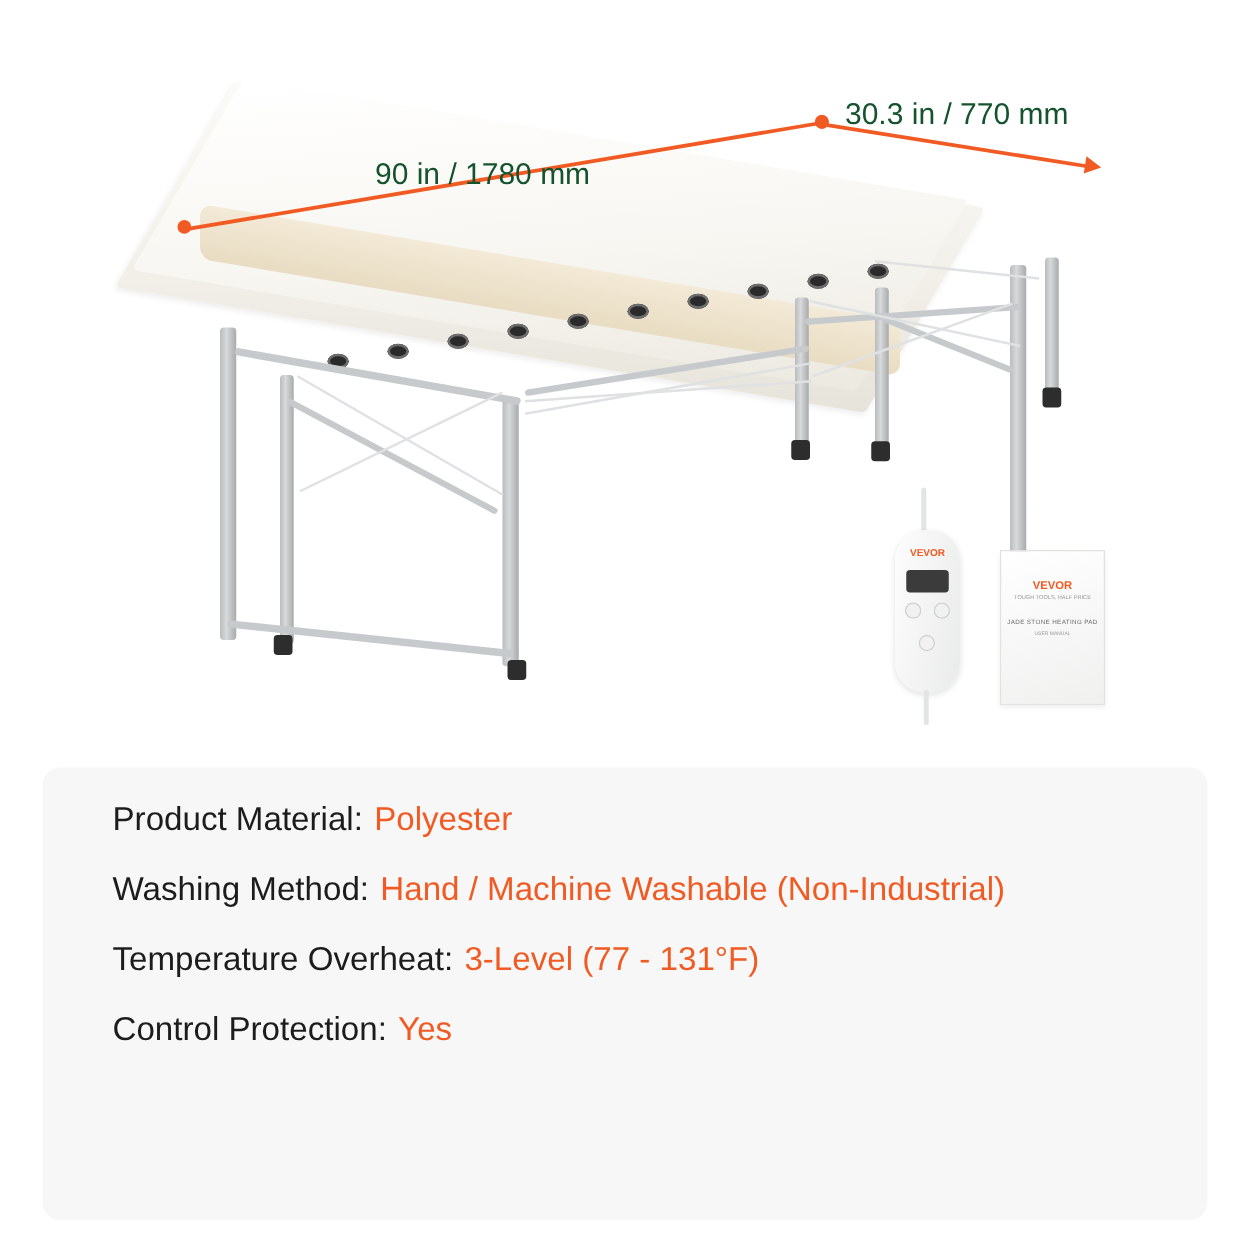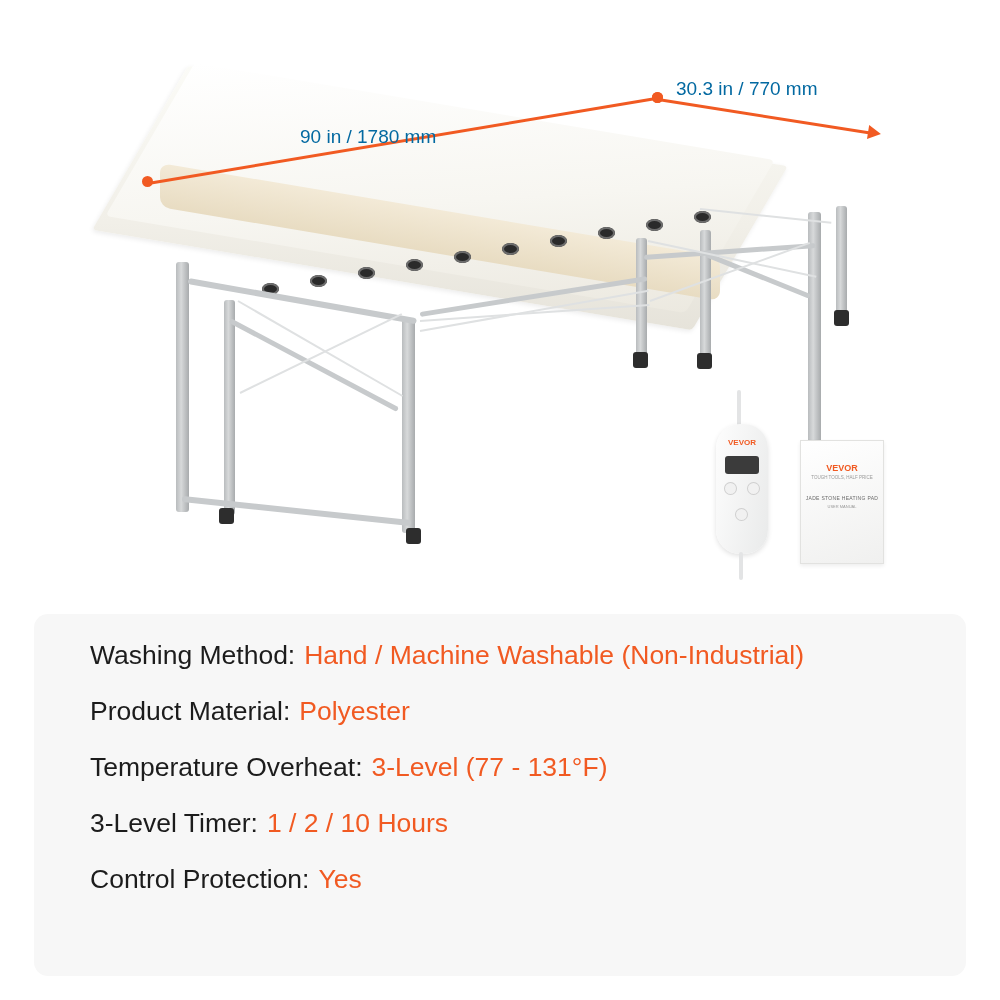--- a/index.html
+++ b/index.html
@@ -54,22 +54,22 @@
     top: 0;
     width: 1000px;
     height: 608px;
     background: #ffffff;
     overflow: hidden;
   }
 
   
   .dim-label {
     position: absolute;
-    font-size: 19px;
-    color: #0369a1;
+    font-size: 24px;
+    color: #14532d;
     white-space: nowrap;
   }
   .dim-label.len { left: 300px; top: 126px; }
   .dim-label.wid { left: 676px; top: 78px; }
 
   .dim-line {
     position: absolute;
     height: 0;
     border-top: 3px solid #f15a22;
     transform-origin: left center;
@@ -366,38 +366,34 @@
     <div class="manual-logo">VEVOR</div>
     <div class="manual-sub">TOUGH TOOLS, HALF PRICE</div>
     <div class="manual-title">JADE STONE HEATING PAD</div>
     <div class="manual-title2">USER MANUAL</div>
   </div>
 </div>
 
 <div class="spec-panel">
 
   <div class="spec-row">
+    <span class="spec-key">Product Material:</span>
+    <span class="spec-val">Polyester</span>
+  </div>
+
+  <div class="spec-row">
     <span class="spec-key">Washing Method:</span>
     <span class="spec-val">Hand / Machine Washable (Non-Industrial)</span>
-  </div>
-
-  <div class="spec-row">
-    <span class="spec-key">Product Material:</span>
-    <span class="spec-val">Polyester</span>
   </div>
 
   <div class="spec-row">
     <span class="spec-key">Temperature Overheat:</span>
     <span class="spec-val">3-Level (77 - 131°F)</span>
   </div>
 
-  <div class="spec-row">
-    <span class="spec-key">3-Level Timer:</span>
-    <span class="spec-val">1 / 2 / 10 Hours</span>
-  </div>
 
   <div class="spec-row">
     <span class="spec-key">Control Protection:</span>
     <span class="spec-val">Yes</span>
   </div>
 
 
 </div>
 
 </body></html>

